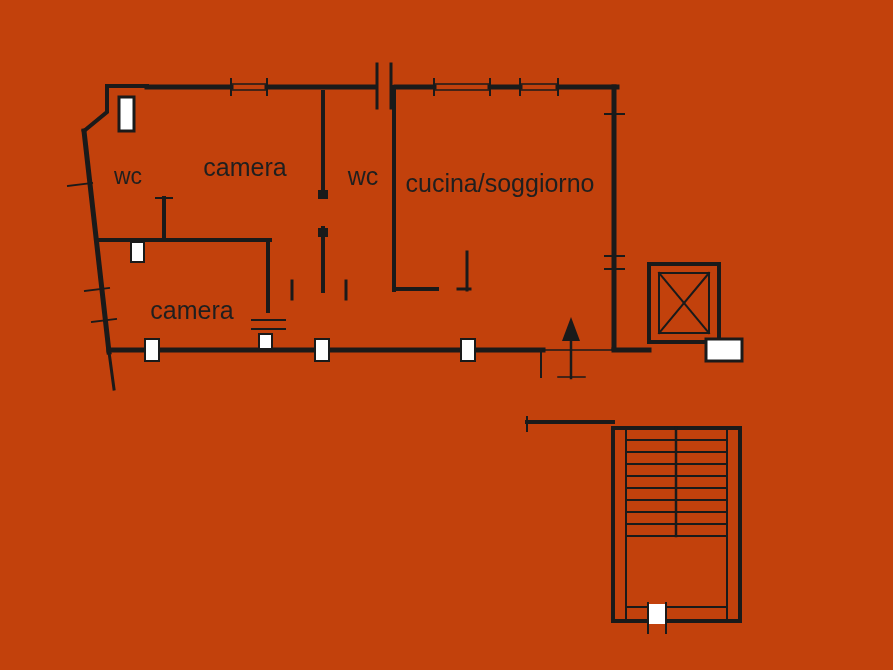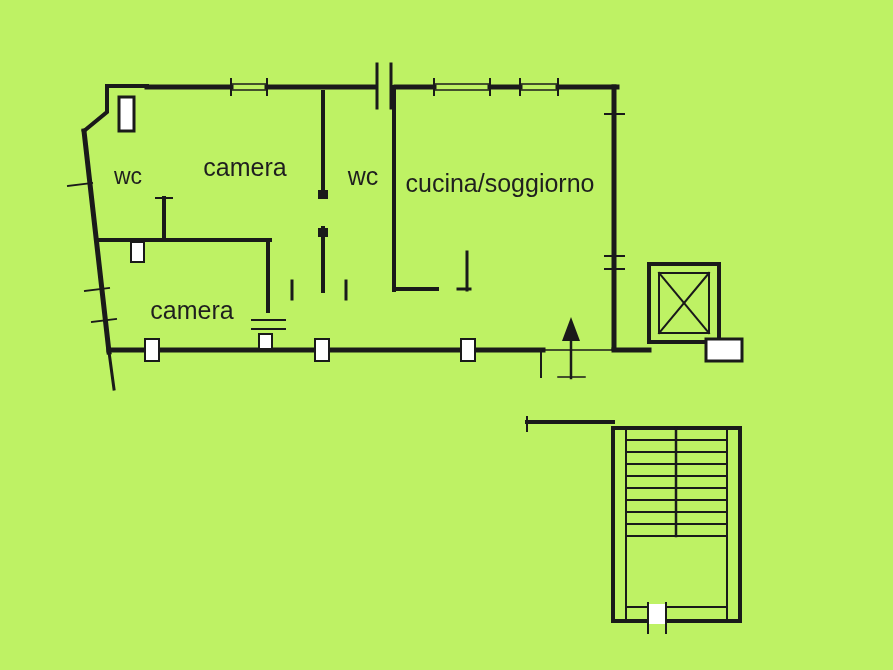--- a/index.html
+++ b/index.html
@@ -4,21 +4,21 @@
 <style>
   html, body {
     margin: 0;
     padding: 0;
     background: #ffffff;
   }
   .canvas {
     position: relative;
     width: 893px;
     height: 670px;
-    background: #bef264;
+    background: #c2410c;
     overflow: hidden;
     font-family: "Liberation Sans", sans-serif;
   }
   svg { display: block; }
   .room-label {
     font-family: "Liberation Sans", sans-serif;
     fill: #1f1f1f;
   }
 </style>
 </head>

